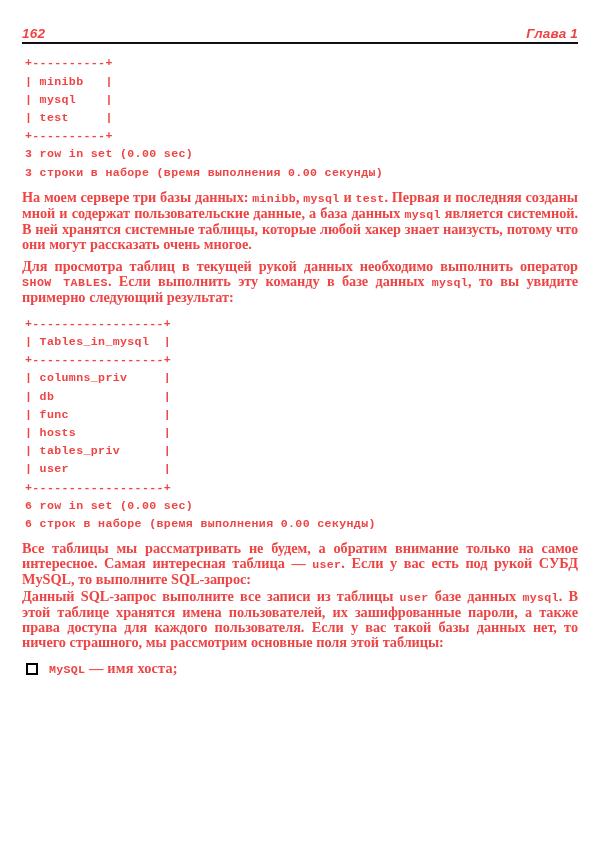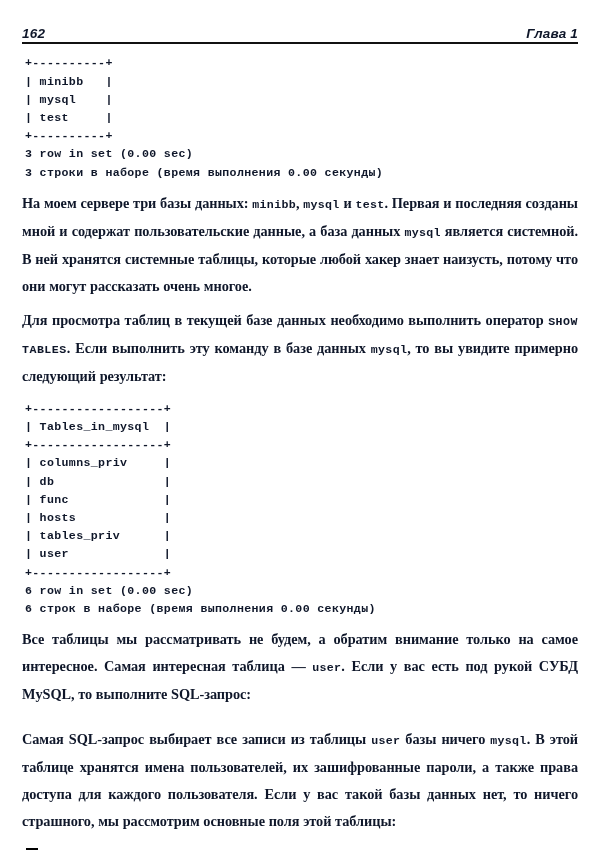--- a/index.html
+++ b/index.html
@@ -7,21 +7,21 @@
     padding: 0;
     background: #ffffff;
   }
   .page {
     position: relative;
     width: 600px;
     height: 850px;
     background: #ffffff;
     overflow: hidden;
     font-family: "Liberation Serif", "DejaVu Serif", serif;
-    color: #0f172a;
+    color: #ef4444;
     -webkit-font-smoothing: none;
   }
   .page-inner {
     position: absolute;
     left: 22px;
     top: 26px;
     width: 556px;
   }
 
   
@@ -52,29 +52,29 @@
     white-space: pre;
     font-weight: 600;
     margin-left: 3px;
   }
   .code-gap-top { margin-top: 10px; }
   .code-gap-bottom { margin-bottom: 8px; }
 
   
   p.body {
     font-size: 14.3px;
-    line-height: 27px;
+    line-height: 15px;
     text-align: justify;
     text-justify: inter-word;
     margin: 0 0 7px 0;
     font-weight: 600;
     letter-spacing: -0.05px;
     word-spacing: 0.2px;
   }
-  p.body.tight { margin-bottom: 18px; }
+  p.body.tight { margin-bottom: 2px; }
   code.inl {
     font-family: "Liberation Mono", "DejaVu Sans Mono", monospace;
     font-size: 11.6px;
     font-weight: 600;
     letter-spacing: 0.3px;
   }
   .sc {
     font-family: "Liberation Mono", "DejaVu Sans Mono", monospace;
     font-size: 11.6px;
     font-weight: 600;
@@ -126,21 +126,21 @@
 | test     |
 +----------+
 3 row in set (0.00 sec)
 3 строки в наборе (время выполнения 0.00 секунды)</div>
 
     <p class="body">
       <span>На моем сервере три базы данных: </span><code class="inl">minibb</code><span>, </span><code class="inl">mysql</code><span> и </span><code class="inl">test</code><span>. Первая и последняя созданы мной и содержат пользовательские данные, а база данных </span><code class="inl">mysql</code><span> является системной. В ней хранятся системные таблицы, которые любой хакер знает наизусть, потому что они могут рассказать очень многое.</span>
     </p>
 
     <p class="body">
-      <span>Для просмотра таблиц в текущей базе данных необходимо выполнить оператор </span><span class="sc">SHOW TABLES</span><span>. Если выполнить эту команду в базе данных </span><code class="inl">mysql</code><span>, то вы увидите примерно следующий результат:</span>
+      <span>Для просмотра таблиц в текущей рукой данных необходимо выполнить оператор </span><span class="sc">SHOW TABLES</span><span>. Если выполнить эту команду в базе данных </span><code class="inl">mysql</code><span>, то вы увидите примерно следующий результат:</span>
     </p>
 
     <div class="code code-gap-top code-gap-bottom">+------------------+
 | Tables_in_mysql  |
 +------------------+
 | columns_priv     |
 | db               |
 | func             |
 | hosts            |
 | tables_priv      |
@@ -148,21 +148,21 @@
 +------------------+
 6 row in set (0.00 sec)
 6 строк в наборе (время выполнения 0.00 секунды)</div>
 
     <p class="body tight">
       <span>Все таблицы мы рассматривать не будем, а обратим внимание только на самое интересное. Самая интересная таблица — </span><code class="inl">user</code><span>. Если у вас есть под рукой СУБД MySQL, то выполните SQL-запрос:</span>
     </p>
 
 
     <p class="body">
-      <span>Самая SQL-запрос выбирает все записи из таблицы </span><code class="inl">user</code><span> базы ничего </span><code class="inl">mysql</code><span>. В этой таблице хранятся имена пользователей, их зашифрованные пароли, а также права доступа для каждого пользователя. Если у вас такой базы данных нет, то ничего страшного, мы рассмотрим основные поля этой таблицы:</span>
+      <span>Данный SQL-запрос выполните все записи из таблицы </span><code class="inl">user</code><span> базе данных </span><code class="inl">mysql</code><span>. В этой таблице хранятся имена пользователей, их зашифрованные пароли, а также права доступа для каждого пользователя. Если у вас такой базы данных нет, то ничего страшного, мы рассмотрим основные поля этой таблицы:</span>
     </p>
 
     <ul class="blist">
       <li>
         <span class="sq"></span><code class="inl">MySQL</code><span class="dash"> — имя хоста;</span>
       </li>
     </ul>
 
   </div>
 </div>

